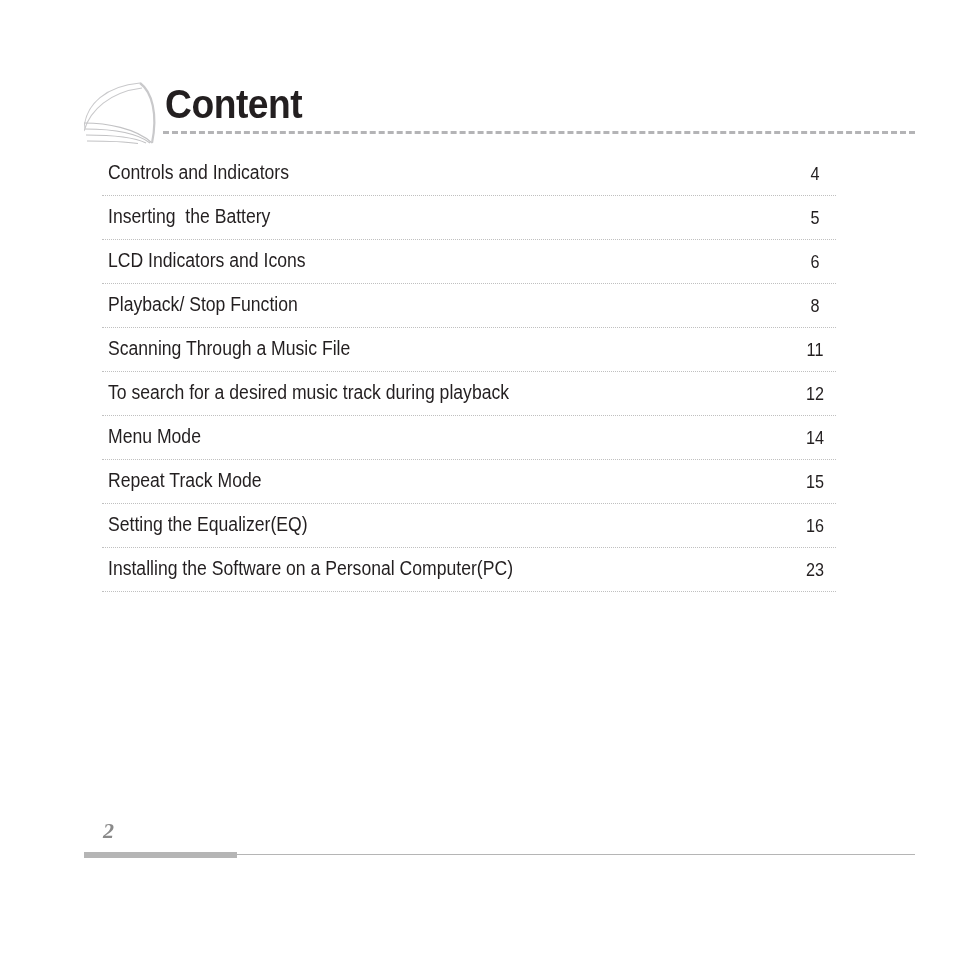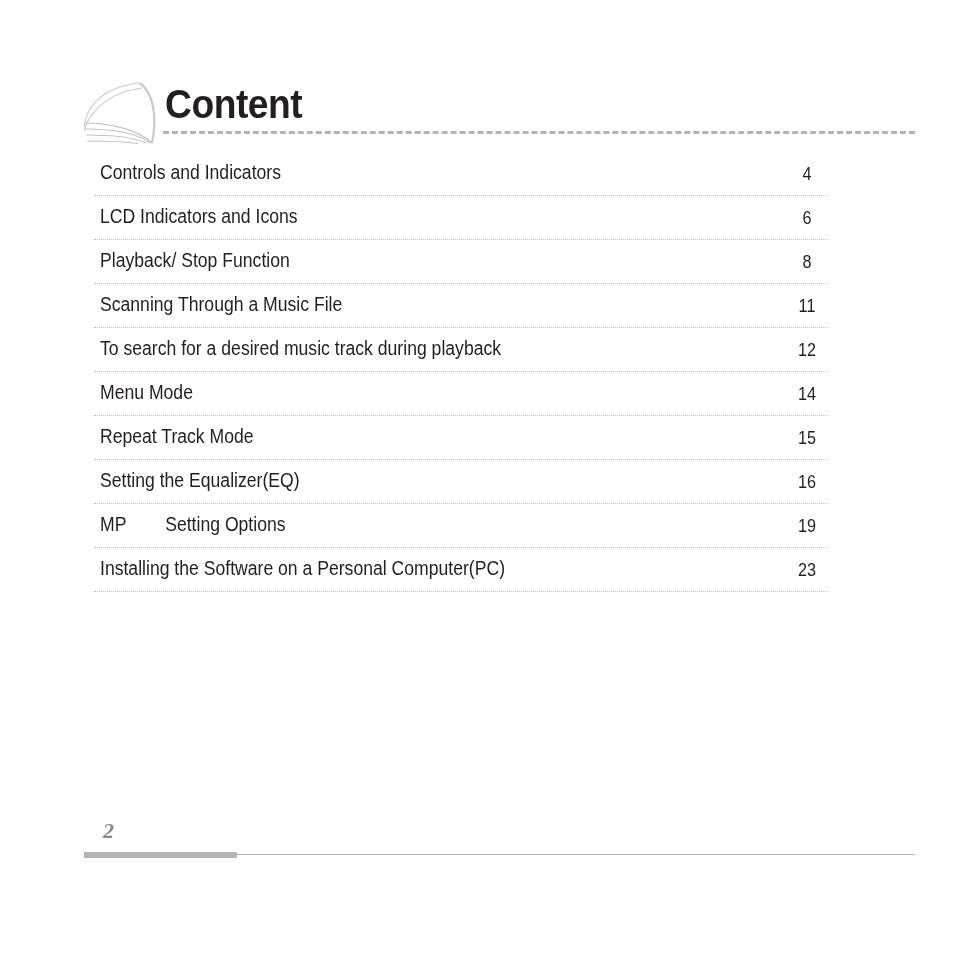--- a/index.html
+++ b/index.html
@@ -59,21 +59,21 @@
     left: 163px;
     top: 131px;
     width: 752px;
     height: 0;
     border-top: 3px dashed #b4b4b6;
   }
 
   
   .toc {
     position: absolute;
-    left: 94px;
+    left: 102px;
     top: 152px;
     width: 734px;
   }
 
   .toc-row {
     position: relative;
     height: 44px;
     border-bottom: 1px dotted #c0c0c0;
     box-sizing: border-box;
   }
@@ -172,20 +172,24 @@
     <div class="header-rule"></div>
   </div>
 
   <div class="toc">
 
     <div class="toc-row">
       <span class="toc-label">Controls and Indicators</span>
       <span class="toc-page">4</span>
     </div>
 
+    <div class="toc-row">
+      <span class="toc-label">Inserting  the Battery</span>
+      <span class="toc-page">5</span>
+    </div>
 
     <div class="toc-row">
       <span class="toc-label">LCD Indicators and Icons</span>
       <span class="toc-page">6</span>
     </div>
 
 
     <div class="toc-row">
       <span class="toc-label">Playback/ Stop Function</span>
       <span class="toc-page">8</span>
@@ -212,24 +216,20 @@
       <span class="toc-page">15</span>
     </div>
 
     <div class="toc-row">
       <span class="toc-label">Setting the Equalizer(EQ)</span>
       <span class="toc-page">16</span>
     </div>
 
 
 
-    <div class="toc-row">
-      <span class="toc-label">MP        Setting Options</span>
-      <span class="toc-page">19</span>
-    </div>
 
     <div class="toc-row">
       <span class="toc-label">Installing the Software on a Personal Computer(PC)</span>
       <span class="toc-page">23</span>
     </div>
 
   </div>
 
   <div class="footer">
     <div class="footer-folio">2</div>

